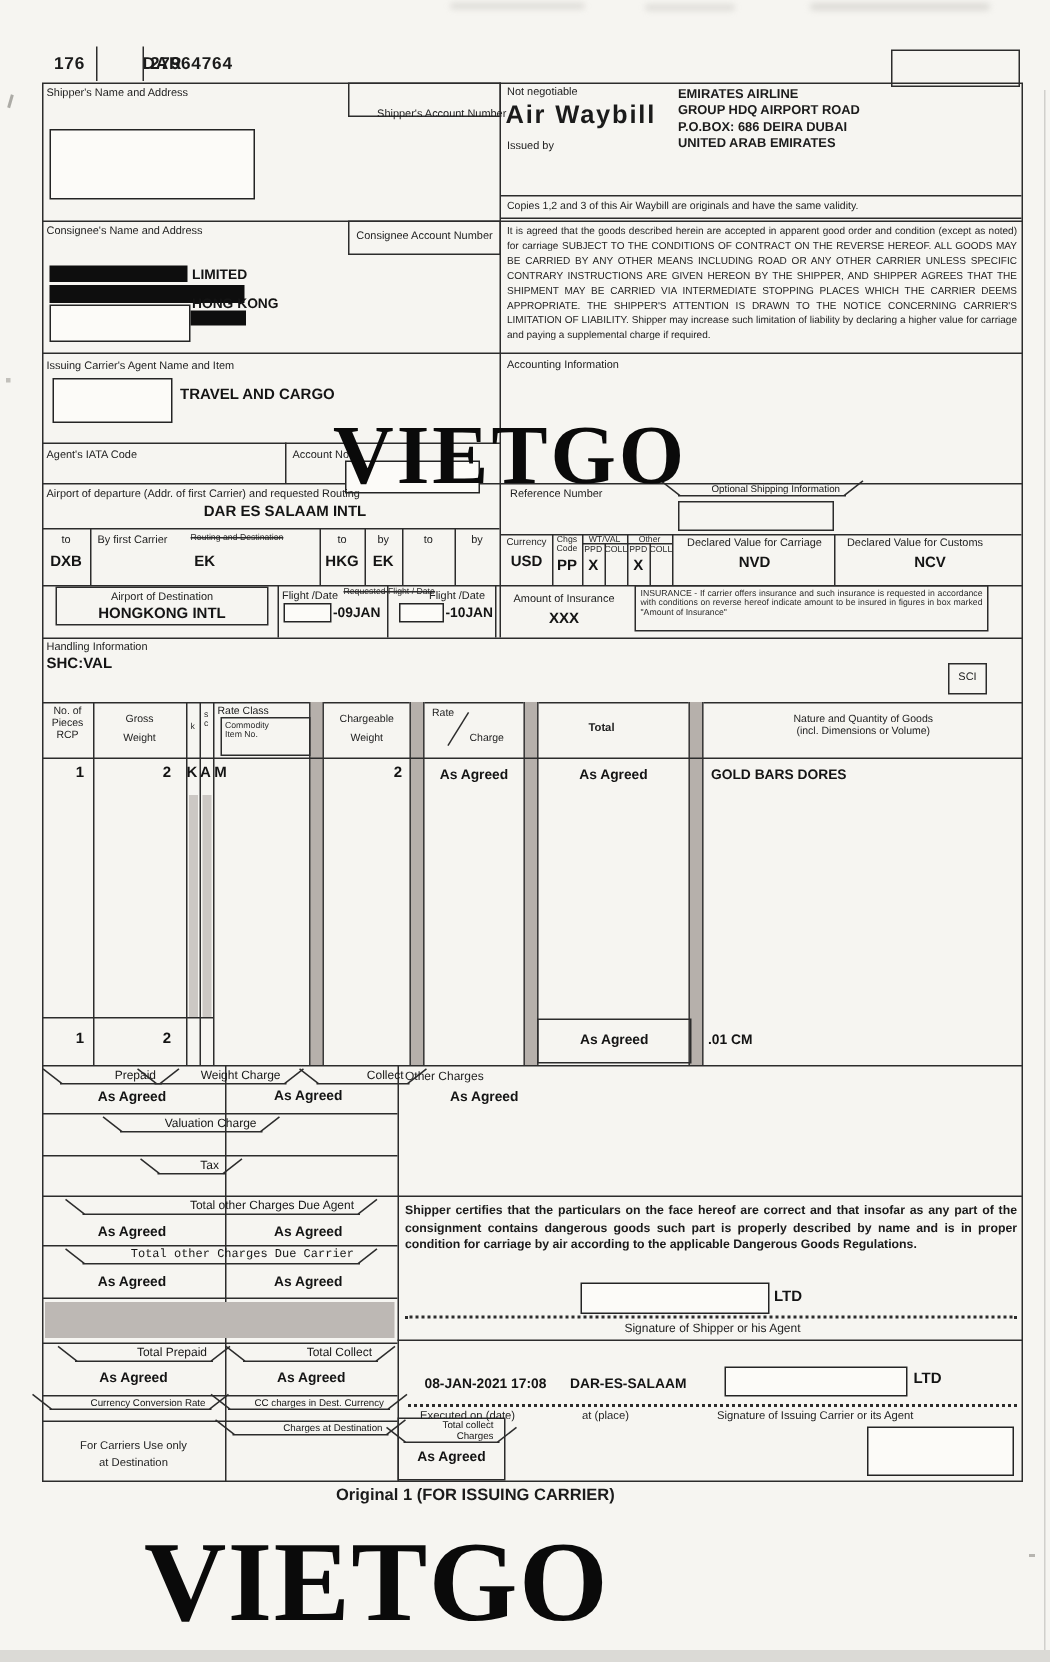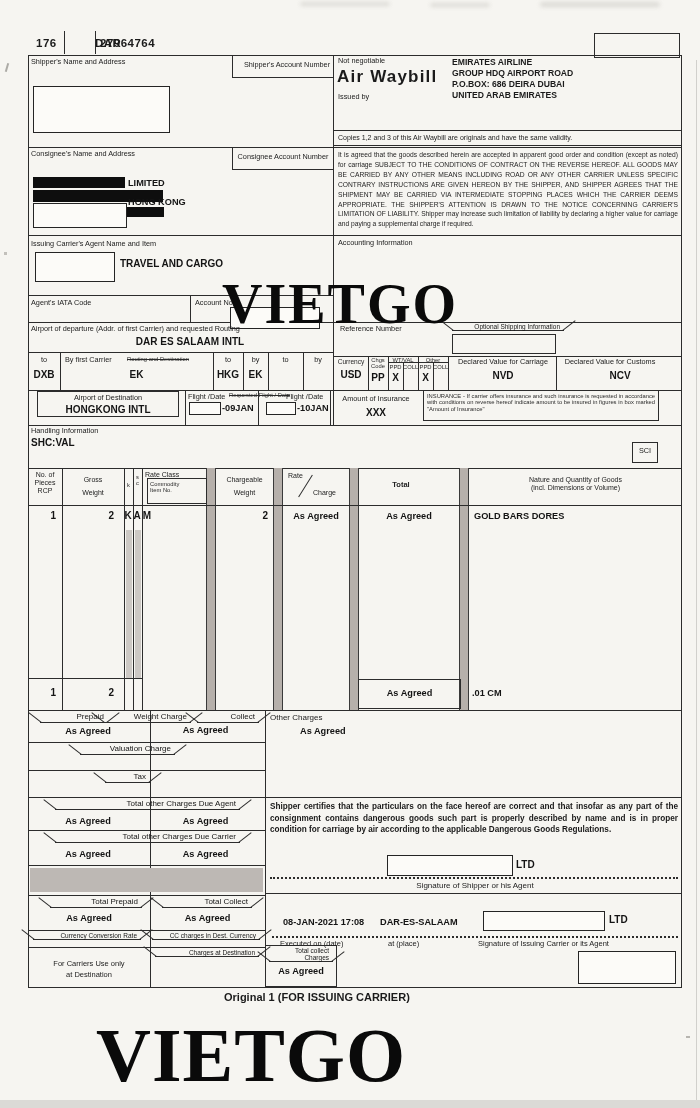--- a/index.html
+++ b/index.html
@@ -130,21 +130,21 @@
     <div class="hl" style="left:28px;top:830px;width:237px;"></div>
     <div class="hl" style="left:28px;top:865px;width:237px;"></div>
     <div class="hl" style="left:28px;top:895px;width:237px;"></div>
     <div class="hl" style="left:28px;top:930px;width:237px;"></div>
     <div class="hl" style="left:28px;top:947px;width:237px;"></div>
     <div class="hl" style="left:265px;top:893px;width:417px;"></div>
     <div class="b" style="left:265px;top:945px;width:72px;height:42px;"></div>
   </div>
 
   <div class="lbl" style="left:31px;top:58px;">Shipper's Name and Address</div>
-  <div class="lbl ctr" style="left:232px;top:61px;width:110px;">Shipper's Account Number</div>
+  <div class="lbl ctr" style="left:232px;top:72px;width:125px;">Shipper's Account Number</div>
   <div class="whitebox" style="left:33px;top:86px;width:137px;height:47px;"></div>
 
   <div class="lbl" style="left:338px;top:57px;">Not negotiable</div>
   <div class="title" style="left:337px;top:67px;">Air Waybill</div>
   <div class="lbl" style="left:338px;top:93px;">Issued by</div>
   <div class="addr" style="left:452px;top:57px;">EMIRATES AIRLINE</div>
   <div class="addr" style="left:452px;top:68px;">GROUP HDQ AIRPORT ROAD</div>
   <div class="addr" style="left:452px;top:79px;">P.O.BOX: 686 DEIRA DUBAI</div>
   <div class="addr" style="left:452px;top:90px;">UNITED ARAB EMIRATES</div>
   <div class="lbl" style="left:338px;top:134px;font-size:7px;">Copies 1,2 and 3 of this Air Waybill are originals and have the same validity.</div>
@@ -251,29 +251,29 @@
   <div class="val9 ctr" style="left:359px;top:511px;width:100px;">As Agreed</div>
   <div class="val9" style="left:474px;top:511px;">GOLD BARS DORES</div>
 
   <div class="val rt" style="left:28px;top:687px;width:28px;">1</div>
   <div class="val rt" style="left:62px;top:687px;width:52px;">2</div>
   <div class="val9 ctr" style="left:358px;top:688px;width:103px;">As Agreed</div>
   <div class="val9" style="left:472px;top:688px;">.01 CM</div>
 
   <div class="trap" style="left:40px;top:712px;width:68px;">Prepaid</div>
   <div class="trap" style="left:103px;top:712px;width:88px;">Weight Charge</div>
-  <div class="trap" style="left:197px;top:712px;width:62px;">Collect</div>
+  <div class="trap" style="left:211px;top:712px;width:62px;">Collect</div>
   <div class="val9 ctr" style="left:33px;top:726px;width:110px;">As Agreed</div>
   <div class="val9 ctr" style="left:153px;top:725px;width:105px;">As Agreed</div>
   <div class="trap" style="left:80px;top:744px;width:95px;">Valuation Charge</div>
   <div class="trap" style="left:105px;top:772px;width:45px;">Tax</div>
   <div class="trap" style="left:55px;top:799px;width:185px;">Total other Charges Due Agent</div>
   <div class="val9 ctr" style="left:33px;top:816px;width:110px;">As Agreed</div>
   <div class="val9 ctr" style="left:153px;top:816px;width:105px;">As Agreed</div>
-  <div class="trap" style="left:55px;top:832px;width:185px;">Total other Charges Due Carrier</div>
+  <div class="trap" style="left:55px;top:832px;width:185px;font-family:Liberation Mono, monospace;">Total other Charges Due Carrier</div>
   <div class="val9 ctr" style="left:33px;top:849px;width:110px;">As Agreed</div>
   <div class="val9 ctr" style="left:153px;top:849px;width:105px;">As Agreed</div>
   <div class="graybar" style="left:30px;top:868px;width:233px;height:24px;"></div>
   <div class="trap" style="left:50px;top:897px;width:92px;">Total Prepaid</div>
   <div class="trap" style="left:162px;top:897px;width:90px;">Total Collect</div>
   <div class="val9 ctr" style="left:33px;top:913px;width:112px;">As Agreed</div>
   <div class="val9 ctr" style="left:155px;top:913px;width:105px;">As Agreed</div>
   <div class="trap sm" style="left:33px;top:932px;width:108px;">Currency Conversion Rate</div>
   <div class="trap sm" style="left:152px;top:932px;width:108px;">CC charges in Dest. Currency</div>
   <div class="lbl ctr pre" style="left:33px;top:958px;width:112px;font-size:7.5px;line-height:11px;">For Carriers Use only

